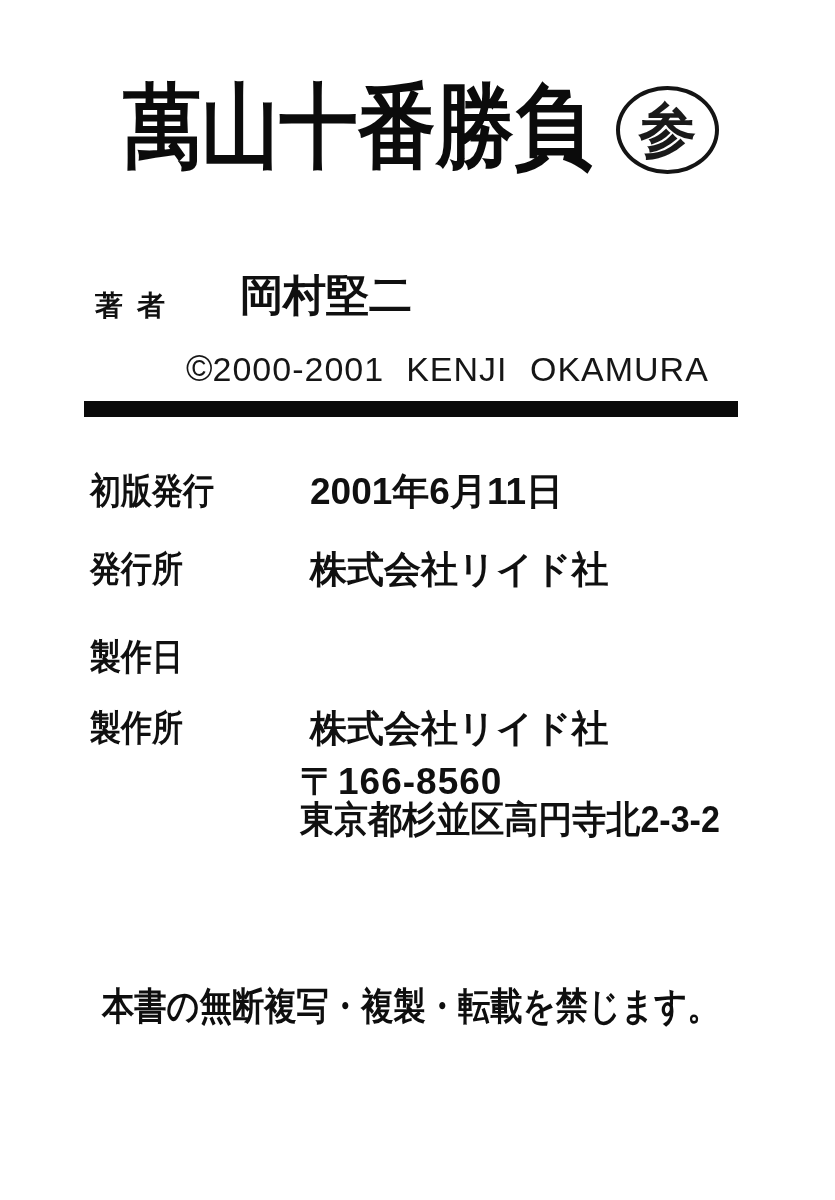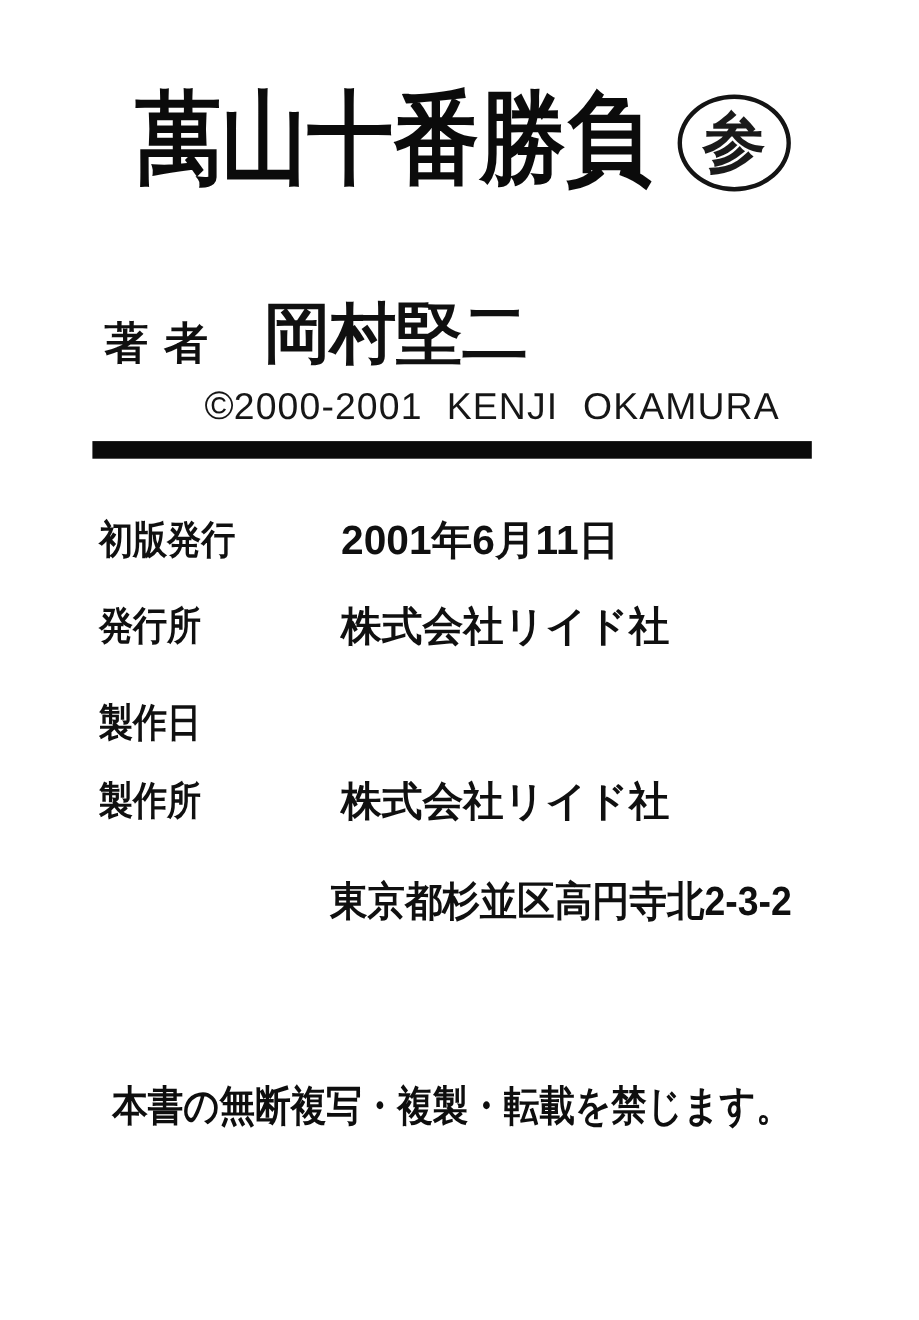--- a/index.html
+++ b/index.html
@@ -44,28 +44,28 @@
     font-size: 58px;
     font-weight: 700;
     color: #1a1a1a;
     line-height: 1;
   }
 
   
   .author-label {
     left: 95px;
     top: 292px;
-    font-size: 40px;
+    font-size: 28px;
     font-weight: 600;
     letter-spacing: 14px;
   }
   .author-name {
     left: 240px;
     top: 274px;
-    font-size: 60px;
+    font-size: 43px;
     font-weight: 600;
   }
   .copyright {
     left: 186px;
     top: 351px;
     font-size: 34px;
     font-weight: 500;
     color: #161616;
     display: flex;
     align-items: baseline;
@@ -156,18 +156,19 @@
   <div class="abs row-value r1">2001年6月11日</div>
 
   <div class="abs row-label r2">発行所</div>
   <div class="abs row-value r2">株式会社リイド社</div>
 
   <div class="abs row-label r3">製作日</div>
 
   <div class="abs row-label r4">製作所</div>
   <div class="abs row-value r4">株式会社リイド社</div>
 
+  <div class="abs postal-code">〒166-8560</div>
 
   <div class="abs address">東京都杉並区高円寺北2-3-2</div>
 
   <div class="abs notice">本書の無断複写・複製・転載を禁じます。</div>
 
 </div>
 
 </body></html>

